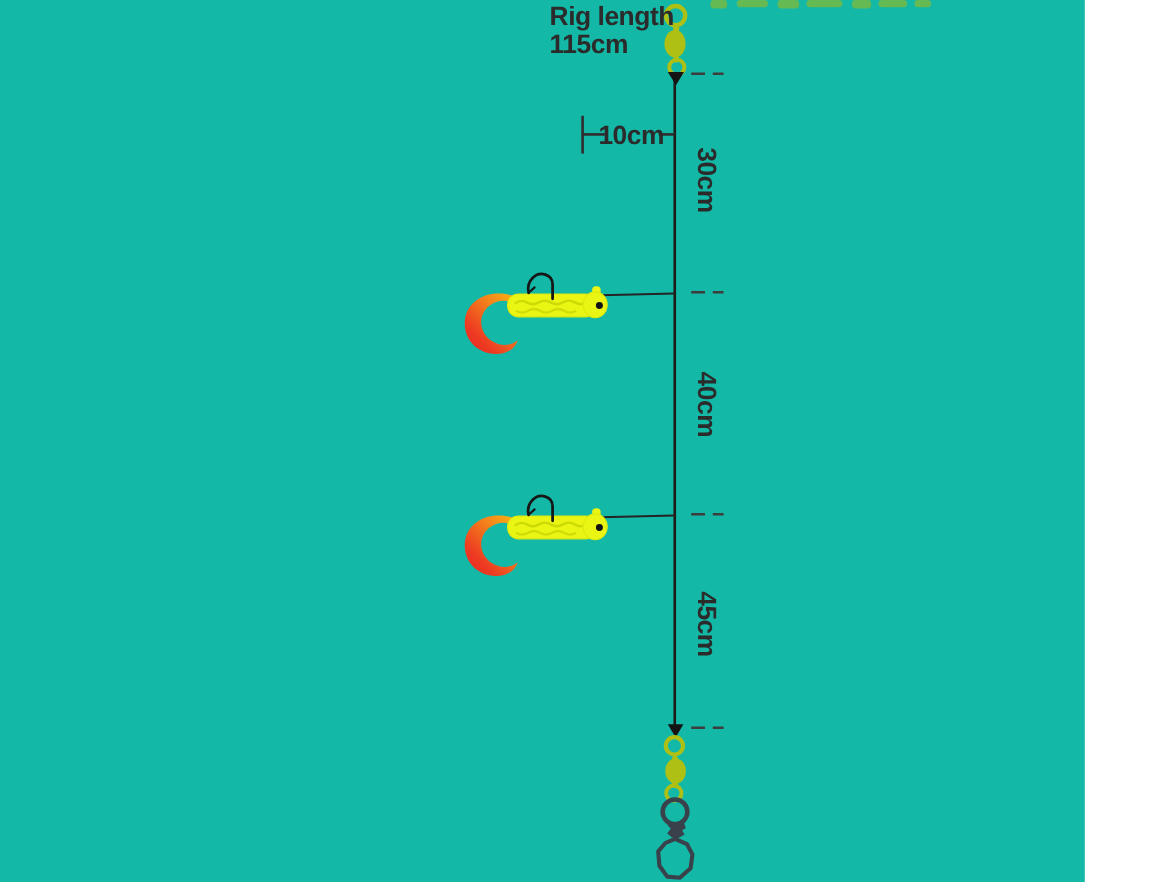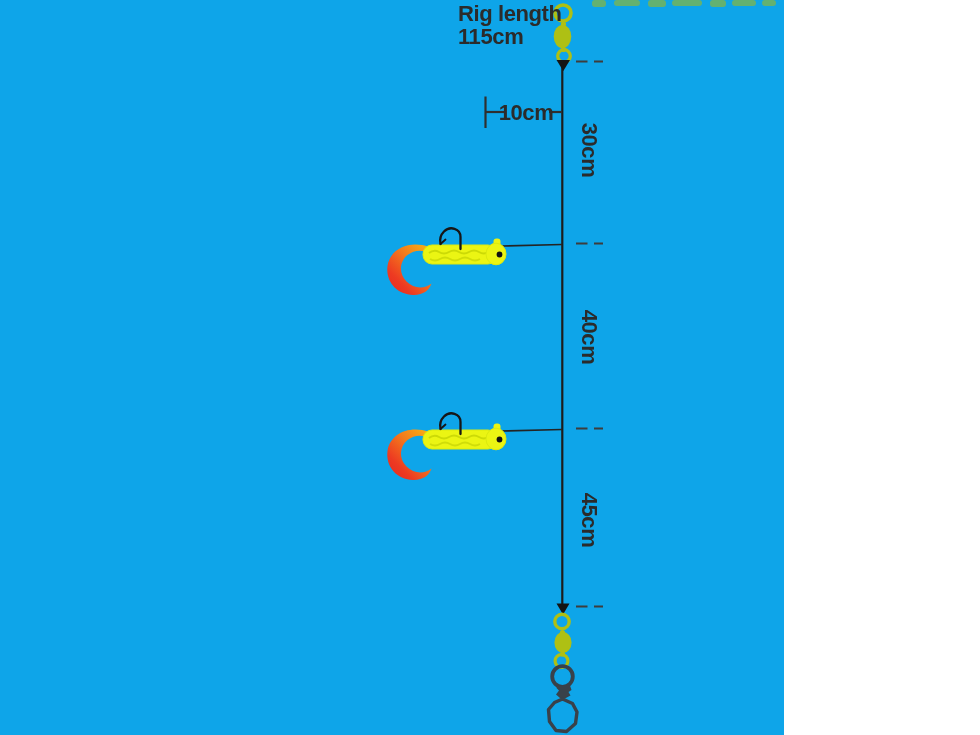--- a/index.html
+++ b/index.html
@@ -1,19 +1,19 @@
 <!DOCTYPE html>
 <html><head>
 <meta charset="utf-8">
 <style>
   html,body{margin:0;padding:0;background:#ffffff;}
   .canvas{
     position:relative;
-    width:784px;height:735px;
-    background:#0ea5e9;
+    width:904px;height:735px;
+    background:#14b8a6;
     overflow:hidden;
     font-family:"Liberation Sans",sans-serif;
   }
   svg{position:absolute;left:0;top:0;}
   .label{
     font-family:"Liberation Sans",sans-serif;
     font-weight:700;
     font-size:22px;
     letter-spacing:-0.4px;
     fill:#2b2b2b;

